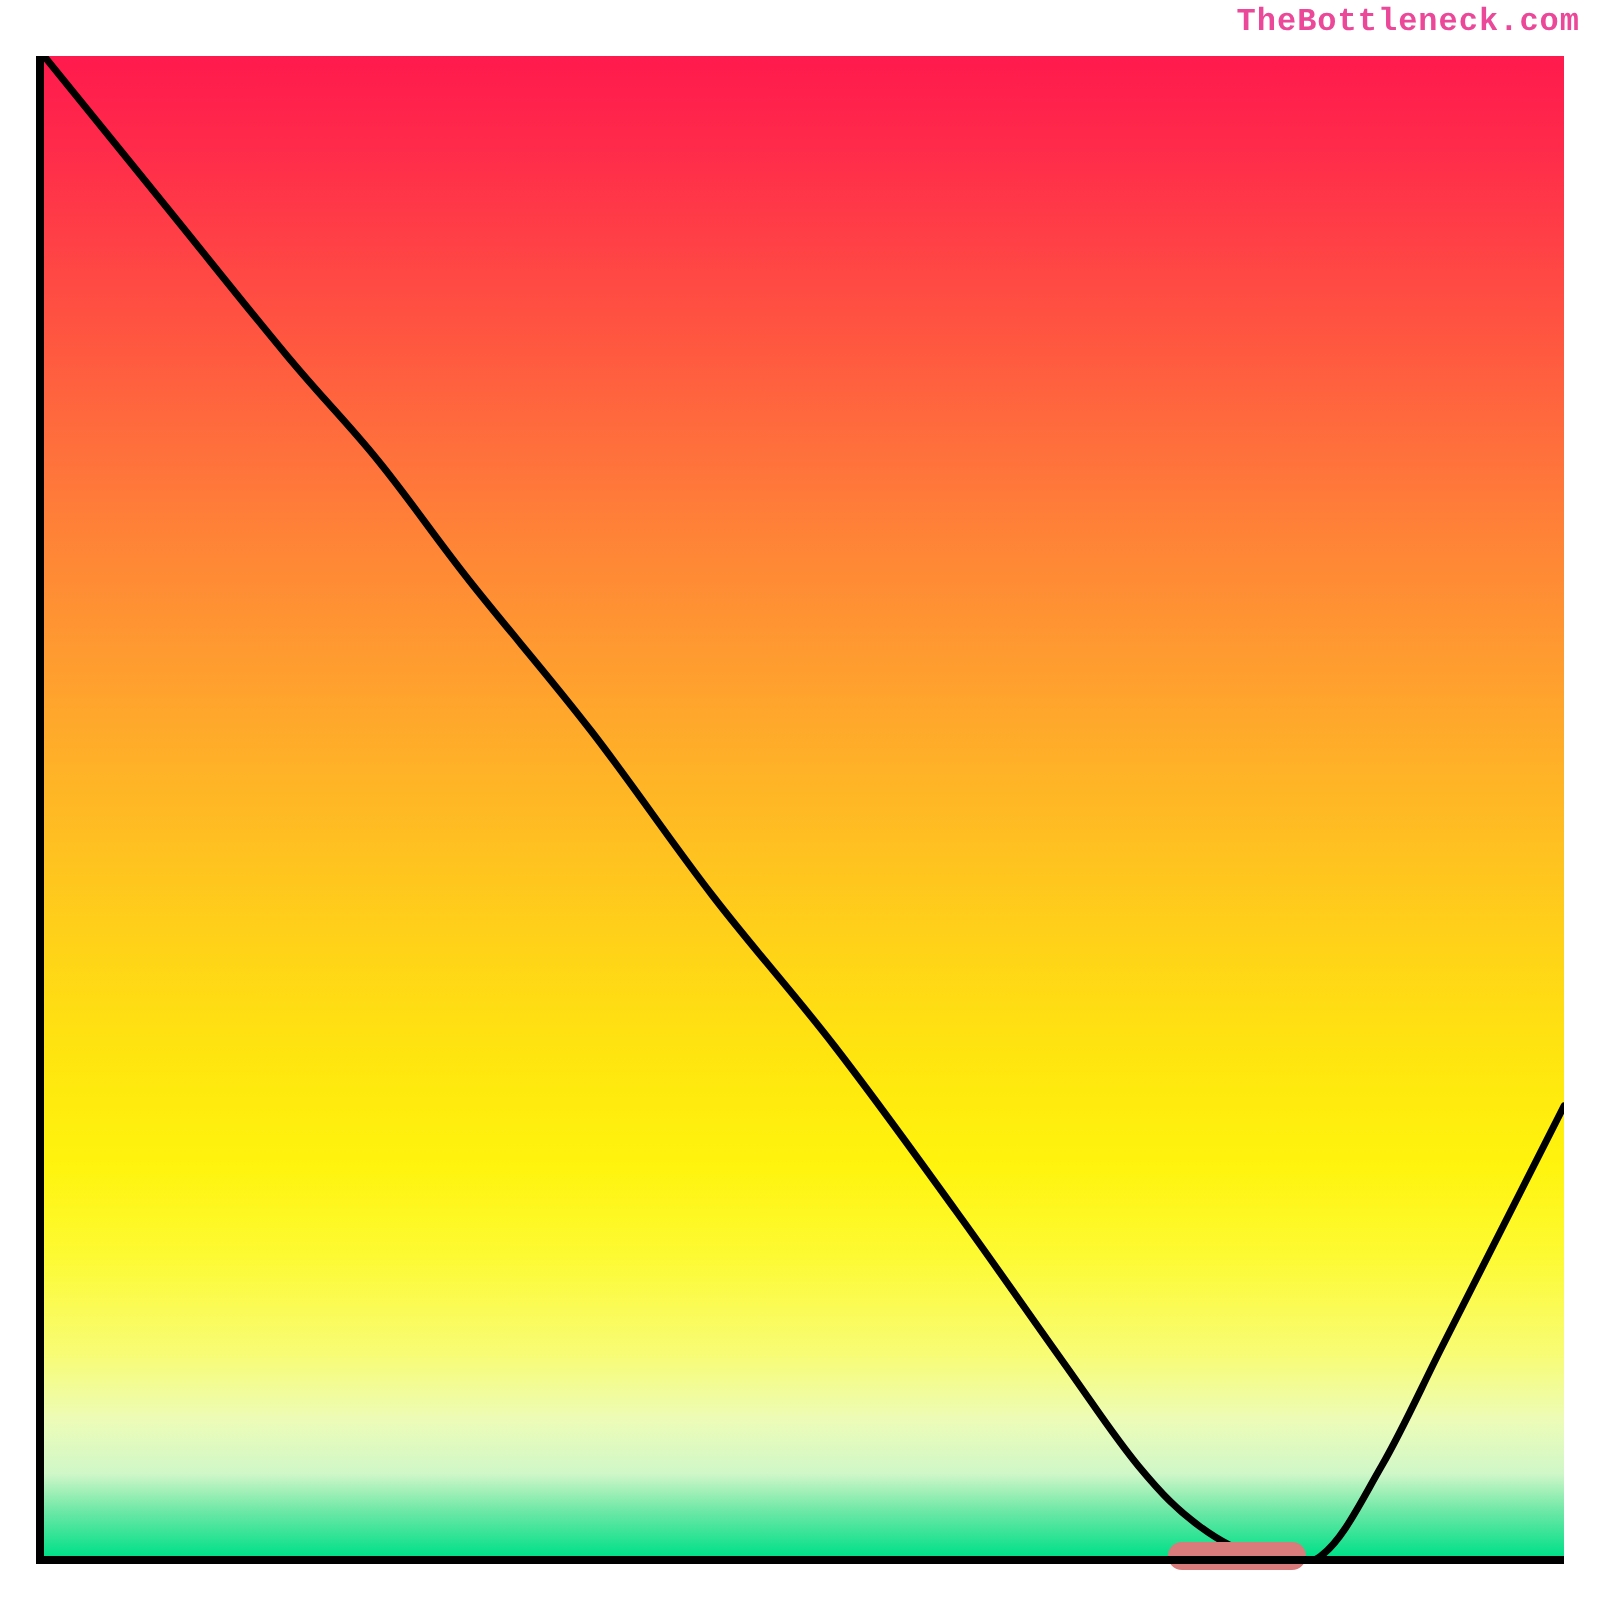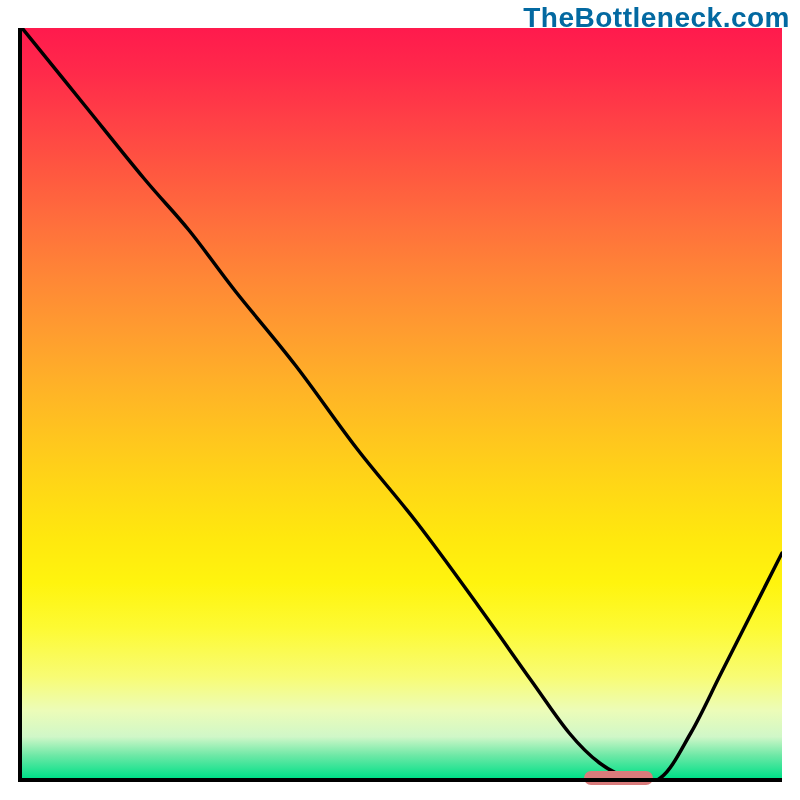--- a/index.html
+++ b/index.html
@@ -12,24 +12,25 @@
   }
   .container {
     position: relative;
     width: 800px;
     height: 800px;
   }
   .watermark {
     position: absolute;
     top: 2px;
     right: 10px;
-    font-size: 28px;
+    font-size: 16px;
     font-weight: bold;
-    color: #0369a1;
+    color: #ec4899;
     letter-spacing: 0.5px;
+    font-family: Liberation Mono, monospace;
   }
   .plot-frame {
     position: absolute;
     left: 18px;
     top: 28px;
     width: 764px;
     height: 754px;
     border-left: 4px solid #000000;
     border-bottom: 4px solid #000000;
     box-sizing: border-box;

